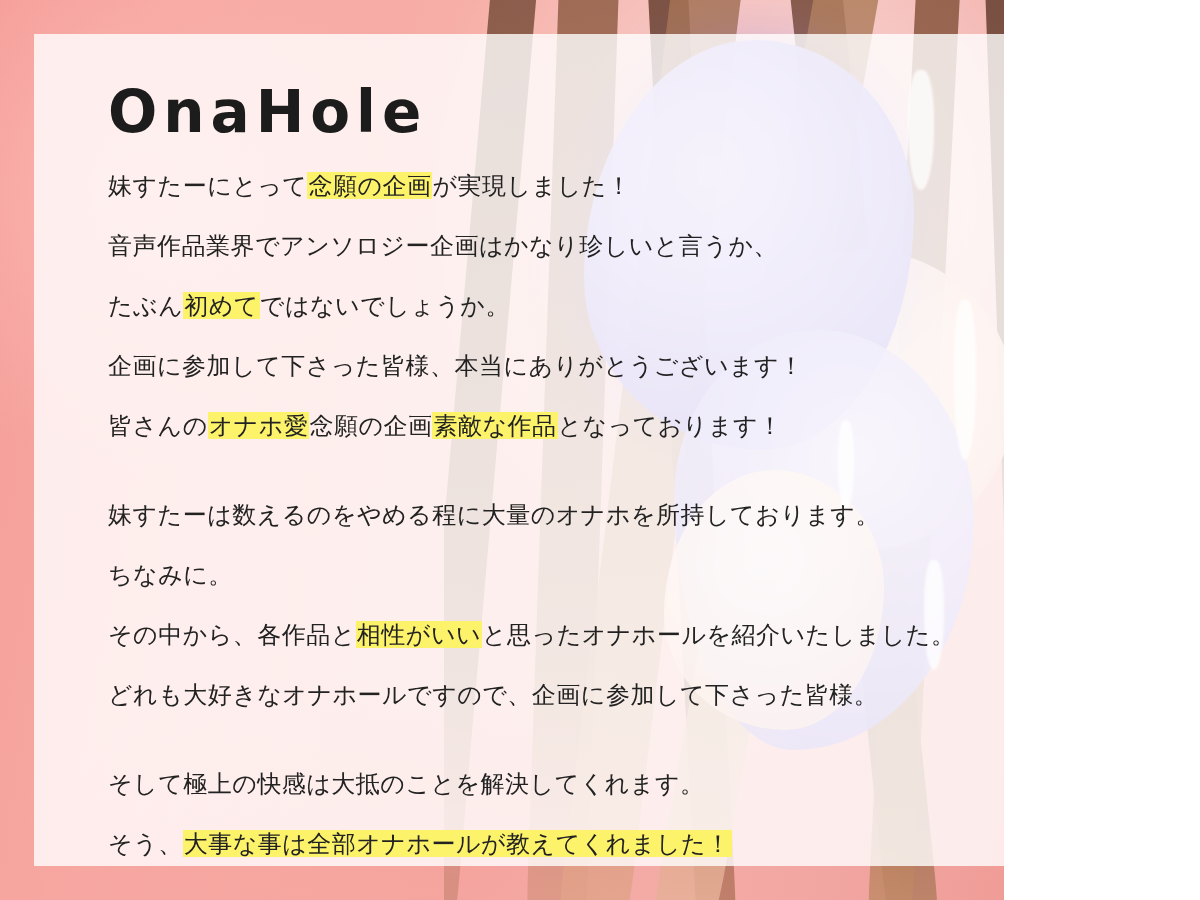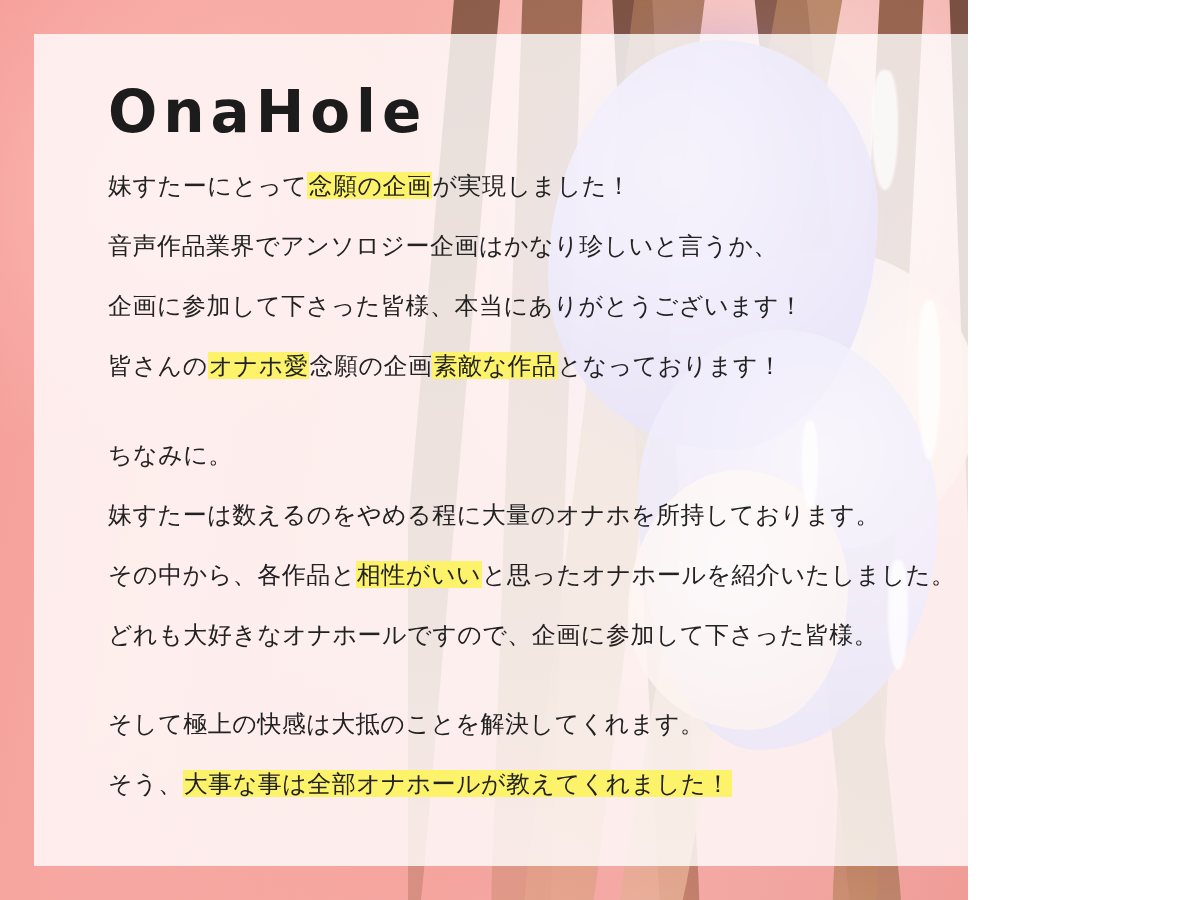--- a/index.html
+++ b/index.html
@@ -13,20 +13,21 @@
     font-family: "Liberation Sans", sans-serif;
     background: #ffffff;
   }
 
   #page {
     position: relative;
     width: 968px;
     height: 900px;
     overflow: hidden;
     background: #a3a3a3;
+    padding-left: 36px;
   }
 
   
   .bg-art {
     position: absolute;
     inset: 0;
     overflow: hidden;
   }
   .bg-base {
     position: absolute;
@@ -195,25 +196,26 @@
     <div class="drip d3"></div>
     <div class="drip d4"></div>
     <div class="glow-bottom"></div>
   </div>
 
   <div id="card">
     <h1 id="title">OnaHole</h1>
     <div id="body-text">
         <p class="para"><span>妹すたーにとって</span><mark>念願の企画</mark><span>が実現しました！</span></p>
         <p class="para"><span>音声作品業界でアンソロジー企画はかなり珍しいと言うか、</span></p>
+        <p class="para"><span>たぶん</span><mark>初めて</mark><span>ではないでしょうか。</span></p>
         <p class="para"><span>企画に参加して下さった皆様、本当にありがとうございます！</span></p>
         <p class="para"><span>皆さんの</span><mark>オナホ愛</mark><span>念願の企画</span><mark>素敵な作品</mark><span>となっております！</span></p>
         <div class="block-gap"></div>
+        <p class="para"><span>妹すたーは数えるのをやめる程に大量のオナホを所持しております。</span></p>
         <p class="para"><span>ちなみに。</span></p>
-        <p class="para"><span>妹すたーは数えるのをやめる程に大量のオナホを所持しております。</span></p>
         <p class="para"><span>その中から、各作品と</span><mark>相性がいい</mark><span>と思ったオナホールを紹介いたしました。</span></p>
         <p class="para"><span>どれも大好きなオナホールですので、企画に参加して下さった皆様。</span></p>
         <div class="block-gap"></div>
         <p class="para"><span>そして極上の快感は大抵のことを解決してくれます。</span></p>
         <p class="para"><span>そう、</span><mark>大事な事は全部オナホールが教えてくれました！</mark></p>
       </div>
   </div>
 
 </div>
 

